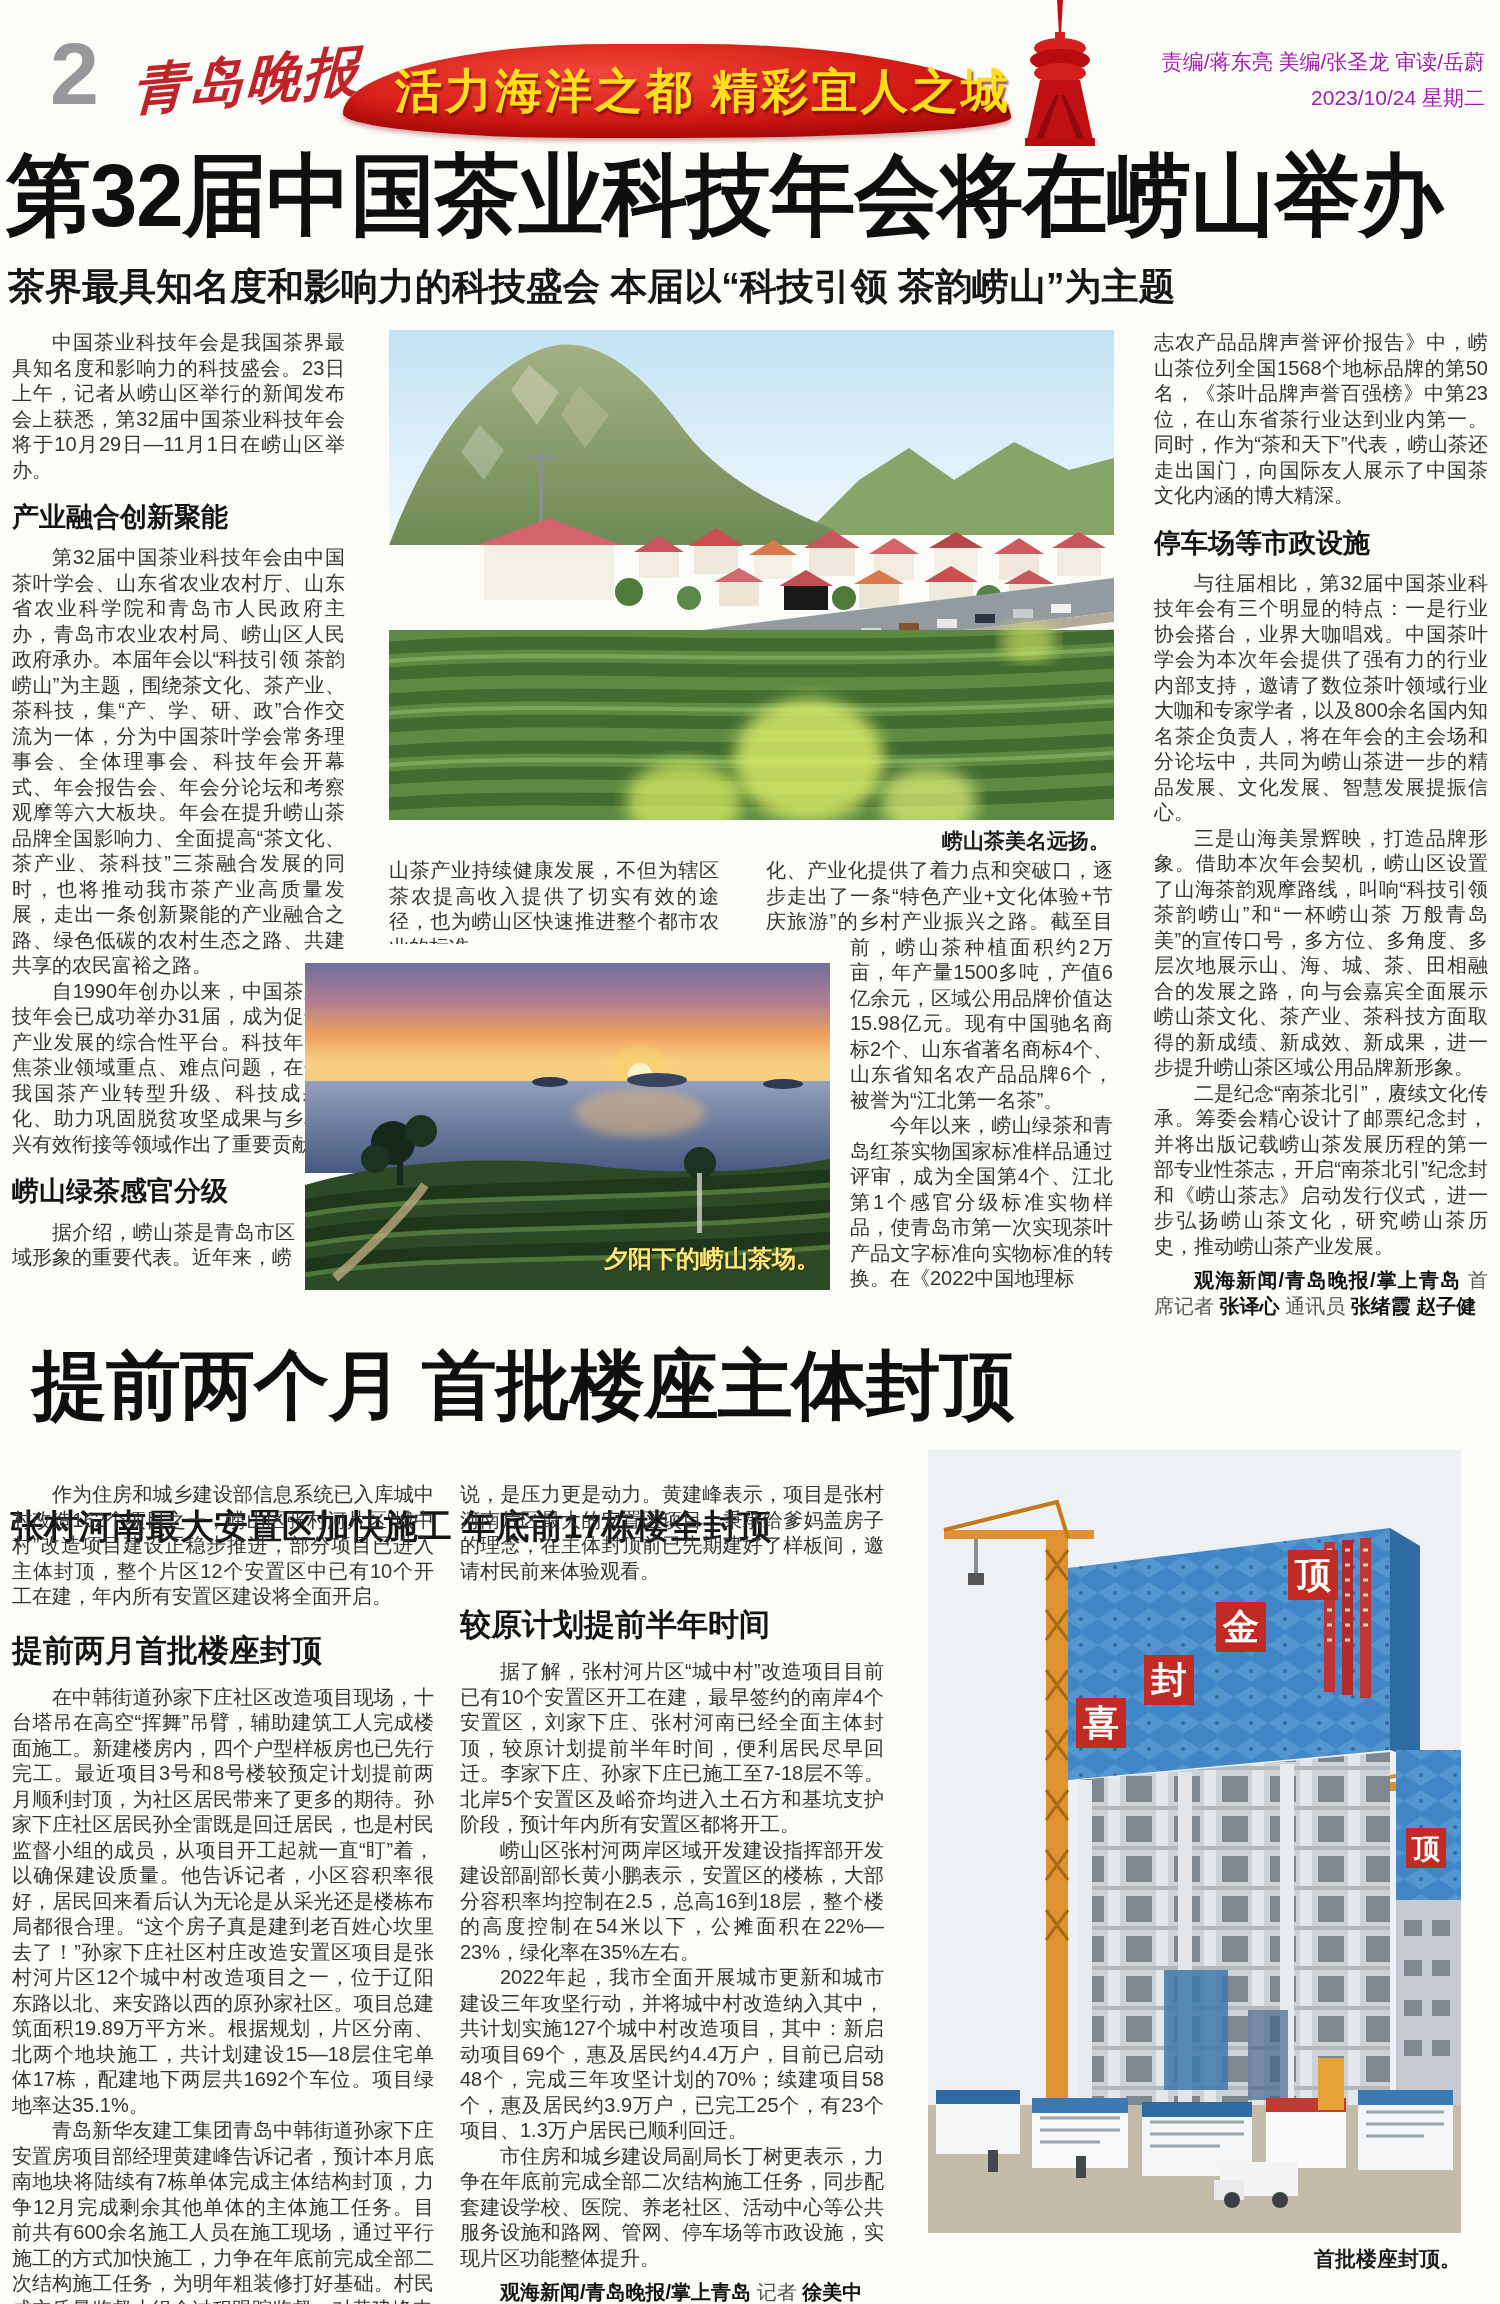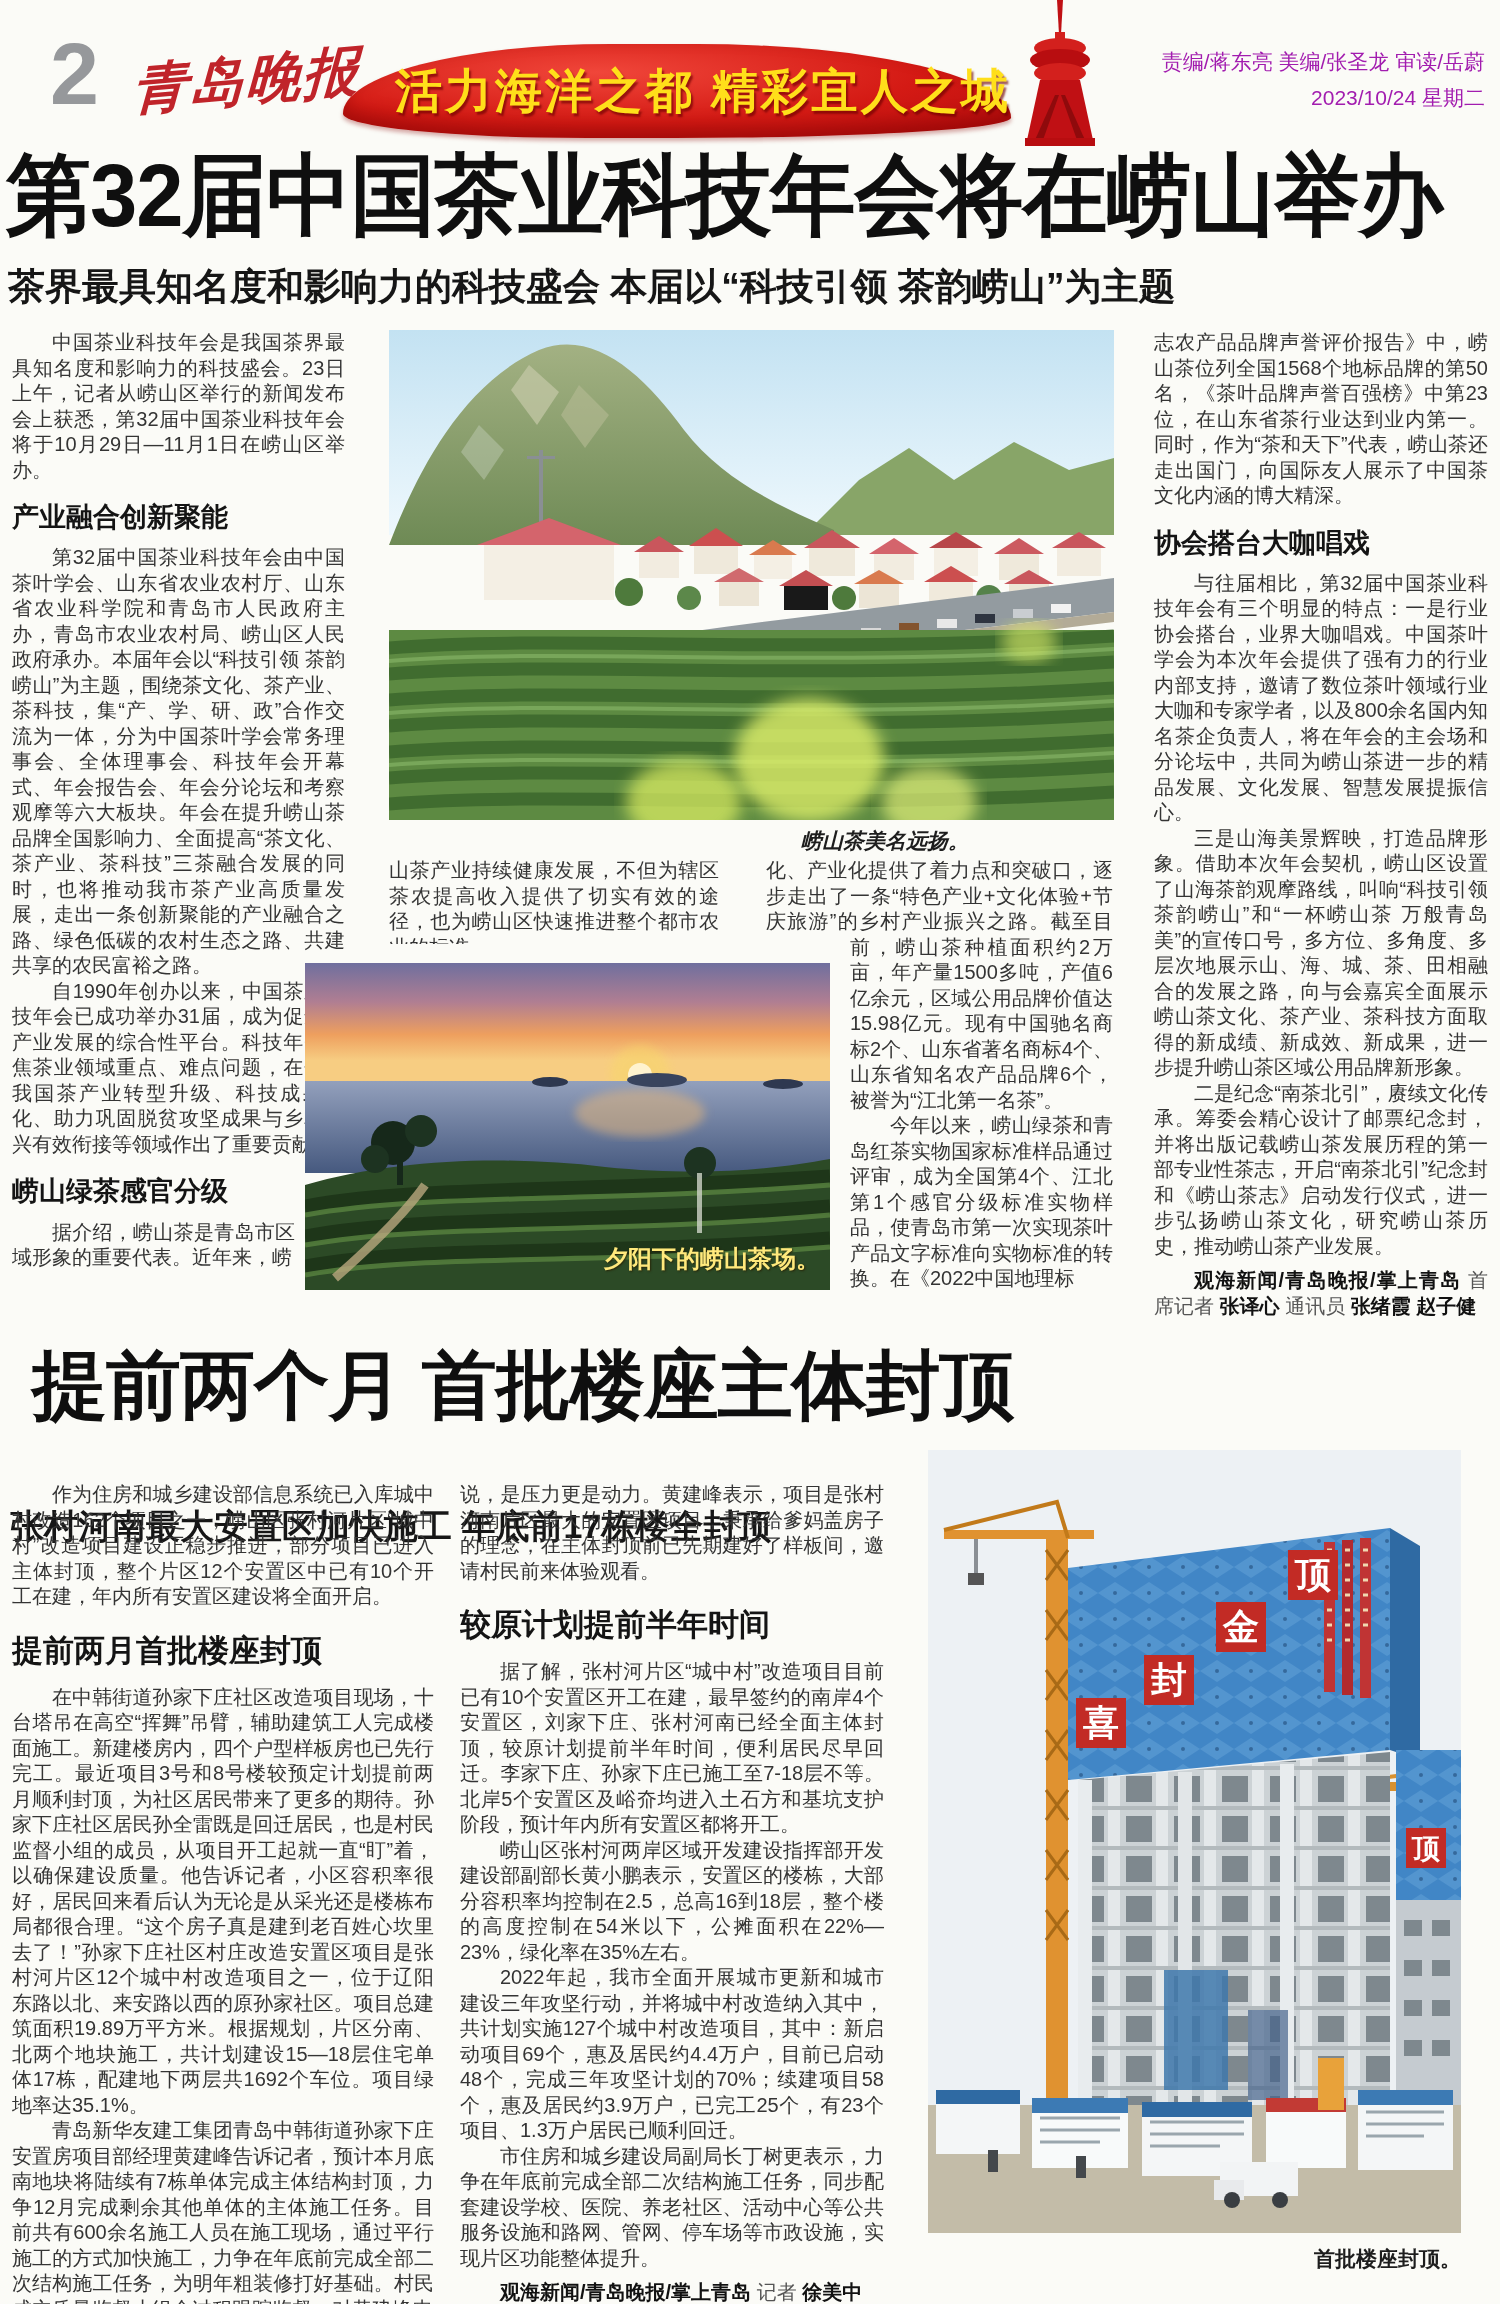--- a/index.html
+++ b/index.html
@@ -159,21 +159,21 @@
     <g stroke="#7fae60" stroke-width="4" fill="none" opacity="0.8">
       <path d="M0,331 C180,317 420,339 725,319"></path>
       <path d="M0,383 C180,369 420,391 725,371"></path>
       <path d="M0,435 C180,421 420,443 725,423"></path>
     </g>
     <ellipse cx="420" cy="430" rx="75" ry="62" fill="#dff06a" opacity="0.8" filter="url(#blur8)"></ellipse>
     <ellipse cx="295" cy="472" rx="58" ry="42" fill="#d9ec62" opacity="0.75" filter="url(#blur8)"></ellipse>
     <ellipse cx="540" cy="472" rx="48" ry="36" fill="#e4f27a" opacity="0.7" filter="url(#blur8)"></ellipse>
     <ellipse cx="640" cy="312" rx="28" ry="20" fill="#dff06a" opacity="0.6" filter="url(#blur8)"></ellipse>
   </svg>
-  <div class="abs caption" style="left:660px;top:827px;width:450px;text-align:center;font-style:italic;">崂山茶美名远扬。</div>
+  <div class="abs caption" style="left:660px;top:827px;width:450px;text-align:right;">崂山茶美名远扬。</div>
 
   <div class="abs col" style="left:12px;top:330px;width:333px;height:1010px;">
     <p class="art-p">中国茶业科技年会是我国茶界最具知名度和影响力的科技盛会。23日上午，记者从崂山区举行的新闻发布会上获悉，第32届中国茶业科技年会将于10月29日—11月1日在崂山区举办。</p>
     <div class="sec-head">产业融合创新聚能</div>
     <p class="art-p">第32届中国茶业科技年会由中国茶叶学会、山东省农业农村厅、山东省农业科学院和青岛市人民政府主办，青岛市农业农村局、崂山区人民政府承办。本届年会以“科技引领 茶韵崂山”为主题，围绕茶文化、茶产业、茶科技，集“产、学、研、政”合作交流为一体，分为中国茶叶学会常务理事会、全体理事会、科技年会开幕式、年会报告会、年会分论坛和考察观摩等六大板块。年会在提升崂山茶品牌全国影响力、全面提高“茶文化、茶产业、茶科技”三茶融合发展的同时，也将推动我市茶产业高质量发展，走出一条创新聚能的产业融合之路、绿色低碳的农村生态之路、共建共享的农民富裕之路。</p>
     <p class="art-p">自1990年创办以来，中国茶业科技年会已成功举办31届，成为促进茶产业发展的综合性平台。科技年会聚焦茶业领域重点、难点问题，在促进我国茶产业转型升级、科技成果转化、助力巩固脱贫攻坚成果与乡村振兴有效衔接等领域作出了重要贡献。</p>
     <div class="sec-head">崂山绿茶感官分级</div>
     <p class="art-p p4pad">据介绍，崂山茶是青岛市区域形象的重要代表。近年来，崂</p>
   </div>
 
@@ -228,21 +228,21 @@
 
   <div class="abs col" style="left:766px;top:858px;width:347px;height:448px;">
     <p class="art-p noind">
       <span>化、产业化提供了着力点和突破口，逐步走出了一条“特色产业+文化体验+节庆旅游”的乡村产业振兴之路。截至目前，</span><span class="photo-cut"></span><span>崂山茶种植面积约2万亩，年产量1500多吨，产值6亿余元，区域公用品牌价值达15.98亿元。现有中国驰名商标2个、山东省著名商标4个、山东省知名农产品品牌6个，被誉为“江北第一名茶”。</span>
     </p>
     <p class="art-p">今年以来，崂山绿茶和青岛红茶实物国家标准样品通过评审，成为全国第4个、江北第1个感官分级标准实物样品，使青岛市第一次实现茶叶产品文字标准向实物标准的转换。在《2022中国地理标</p>
   </div>
 
   <div class="abs col" style="left:1154px;top:330px;width:334px;height:1012px;">
     <p class="art-p noind">志农产品品牌声誉评价报告》中，崂山茶位列全国1568个地标品牌的第50名，《茶叶品牌声誉百强榜》中第23位，在山东省茶行业达到业内第一。同时，作为“茶和天下”代表，崂山茶还走出国门，向国际友人展示了中国茶文化内涵的博大精深。</p>
-    <div class="sec-head">协会搭台大咖唱戏</div>
+    <div class="sec-head">停车场等市政设施</div>
     <p class="art-p">与往届相比，第32届中国茶业科技年会有三个明显的特点：一是行业协会搭台，业界大咖唱戏。中国茶叶学会为本次年会提供了强有力的行业内部支持，邀请了数位茶叶领域行业大咖和专家学者，以及800余名国内知名茶企负责人，将在年会的主会场和分论坛中，共同为崂山茶进一步的精品发展、文化发展、智慧发展提振信心。</p>
     <p class="art-p">三是山海美景辉映，打造品牌形象。借助本次年会契机，崂山区设置了山海茶韵观摩路线，叫响“科技引领 茶韵崂山”和“一杯崂山茶 万般青岛美”的宣传口号，多方位、多角度、多层次地展示山、海、城、茶、田相融合的发展之路，向与会嘉宾全面展示崂山茶文化、茶产业、茶科技方面取得的新成绩、新成效、新成果，进一步提升崂山茶区域公用品牌新形象。</p>
     <p class="art-p">二是纪念“南茶北引”，赓续文化传承。筹委会精心设计了邮票纪念封，并将出版记载崂山茶发展历程的第一部专业性茶志，开启“南茶北引”纪念封和《崂山茶志》启动发行仪式，进一步弘扬崂山茶文化，研究崂山茶历史，推动崂山茶产业发展。</p>
     <p class="byline">
       <b>观海新闻/青岛晚报/掌上青岛</b>
       <span class="role">首席记者</span>
       <b>张译心</b>
       <span class="role">通讯员</span>
       <b>张绪霞 赵子健</b>
     </p>

